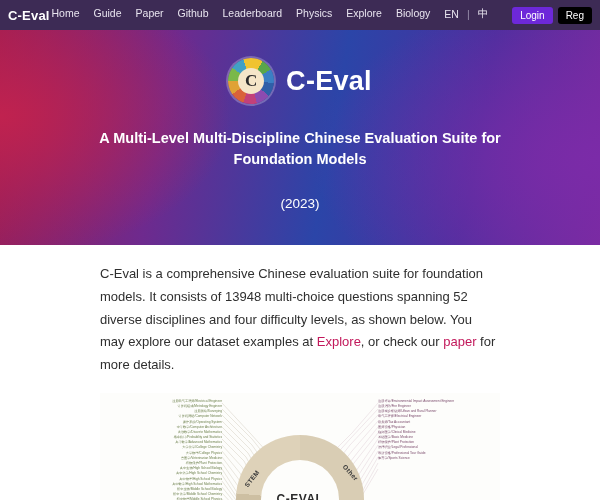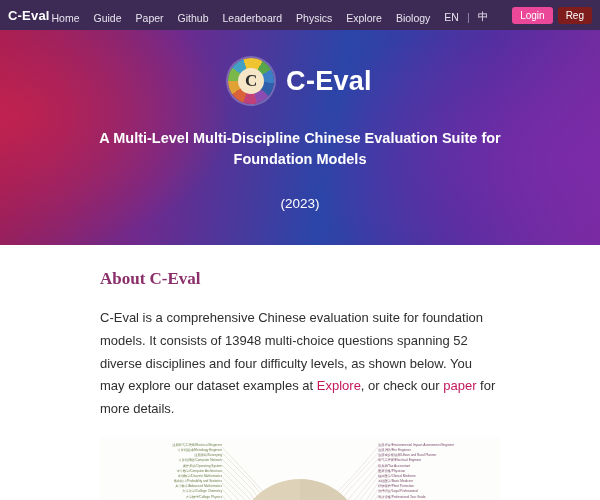--- a/index.html
+++ b/index.html
@@ -26,21 +26,21 @@
   .brand {
     font-size: 13px;
     font-weight: bold;
     color: #ffffff;
     letter-spacing: 0.2px;
     white-space: nowrap;
   }
   .nav-links {
     margin-left: auto;
     display: flex;
-    align-items: flex-end;
+    align-items: flex-start;
     gap: 14px;
     white-space: nowrap;
   }
   .nav-link {
     color: #e8e4ef;
     font-size: 10.5px;
     text-decoration: none;
     cursor: pointer;
   }
   .lang-group {
@@ -60,22 +60,22 @@
   .btn-login, .btn-register {
     font-size: 10px;
     padding: 3px 8px;
     border-radius: 3px;
     border: none;
     color: #ffffff;
     cursor: pointer;
     font-family: "Liberation Sans", sans-serif;
     white-space: nowrap;
   }
-  .btn-login { background: #ec4899; }
-  .btn-register { background: #7f1d1d; }
+  .btn-login { background: #6d28d9; }
+  .btn-register { background: #000000; }
 
   
   .hero {
     position: relative;
     height: 215px;
     background:
       radial-gradient(ellipse 70% 120% at 0% 40%, #c0224f 0%, rgba(192,34,79,0) 55%),
       radial-gradient(ellipse 80% 130% at 100% 60%, #7b2ba8 0%, rgba(123,43,168,0) 60%),
       linear-gradient(100deg, #9b1d53 0%, #6e2a8e 28%, #2b45a8 55%, #4b2f9e 78%, #7a2a9e 100%);
     color: #ffffff;
@@ -265,21 +265,20 @@
     <div class="hero-logo">
       <span class="hero-logo-letter">C</span>
     </div>
     <div class="hero-title">C-Eval</div>
   </div>
   <div class="hero-subtitle">A Multi-Level Multi-Discipline Chinese Evaluation Suite for Foundation Models</div>
   <div class="hero-year">(2023)</div>
 </div>
 
 <div class="content">
-  <h2 class="section-title">About C-Eval</h2>
   <p class="section-body">
     <span>C-Eval is a comprehensive Chinese evaluation suite for foundation models. It consists of 13948 multi-choice questions spanning 52 diverse disciplines and four difficulty levels, as shown below. You may explore our dataset examples at </span><a class="inline-link">Explore</a><span>, or check our </span><a class="inline-link">paper</a><span> for more details.</span>
   </p>
 
   <div class="figure">
     <svg class="fig-leaders" width="400" height="180">
       <g stroke="#c9c2b2" stroke-width="0.4" fill="none">
         <path d="M122 10 L150 40 L168 60"></path>
         <path d="M122 16 L152 46 L168 66"></path>
         <path d="M122 22 L152 52 L166 72"></path>

